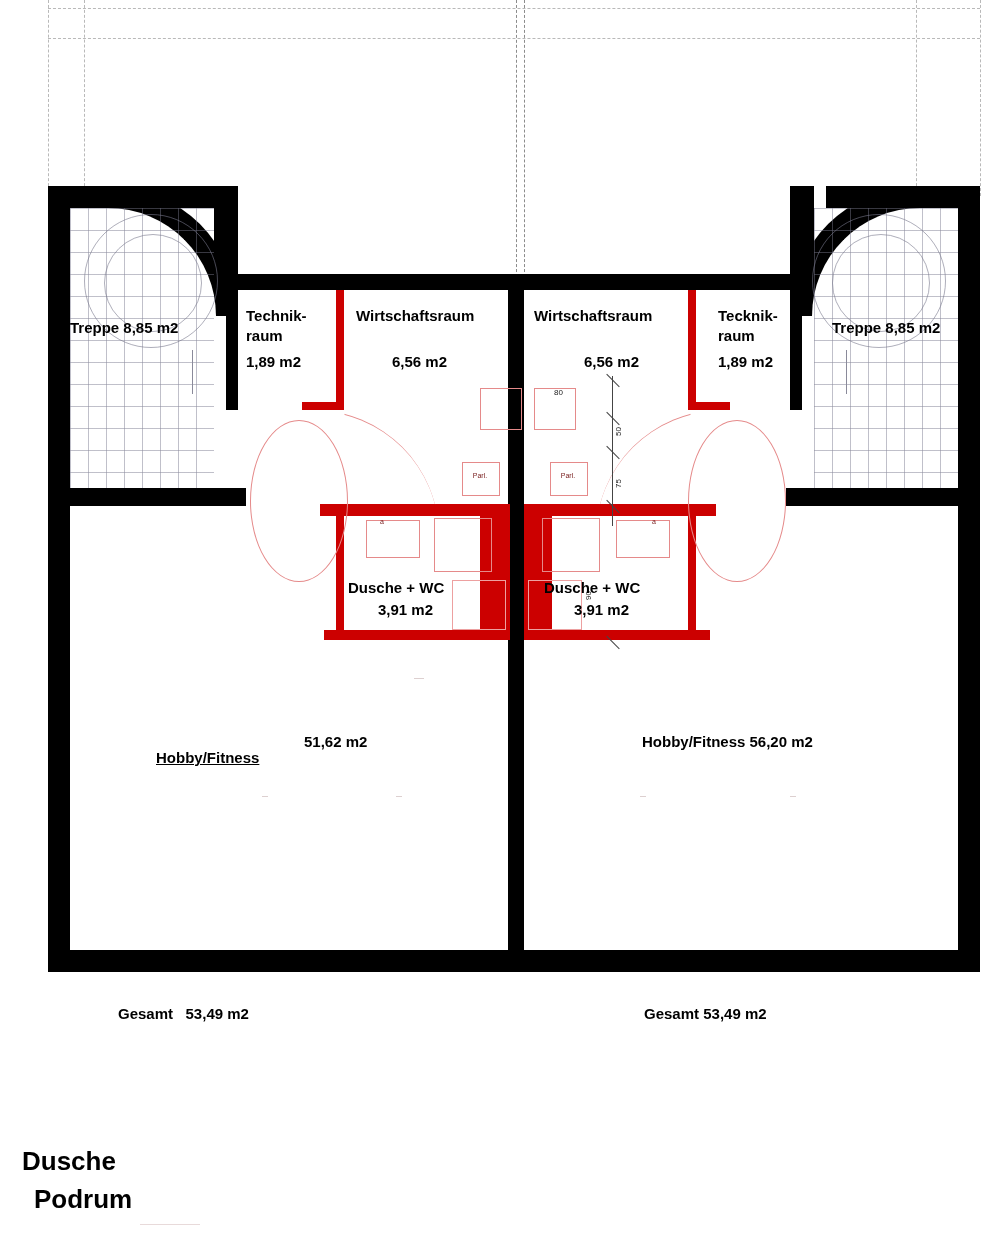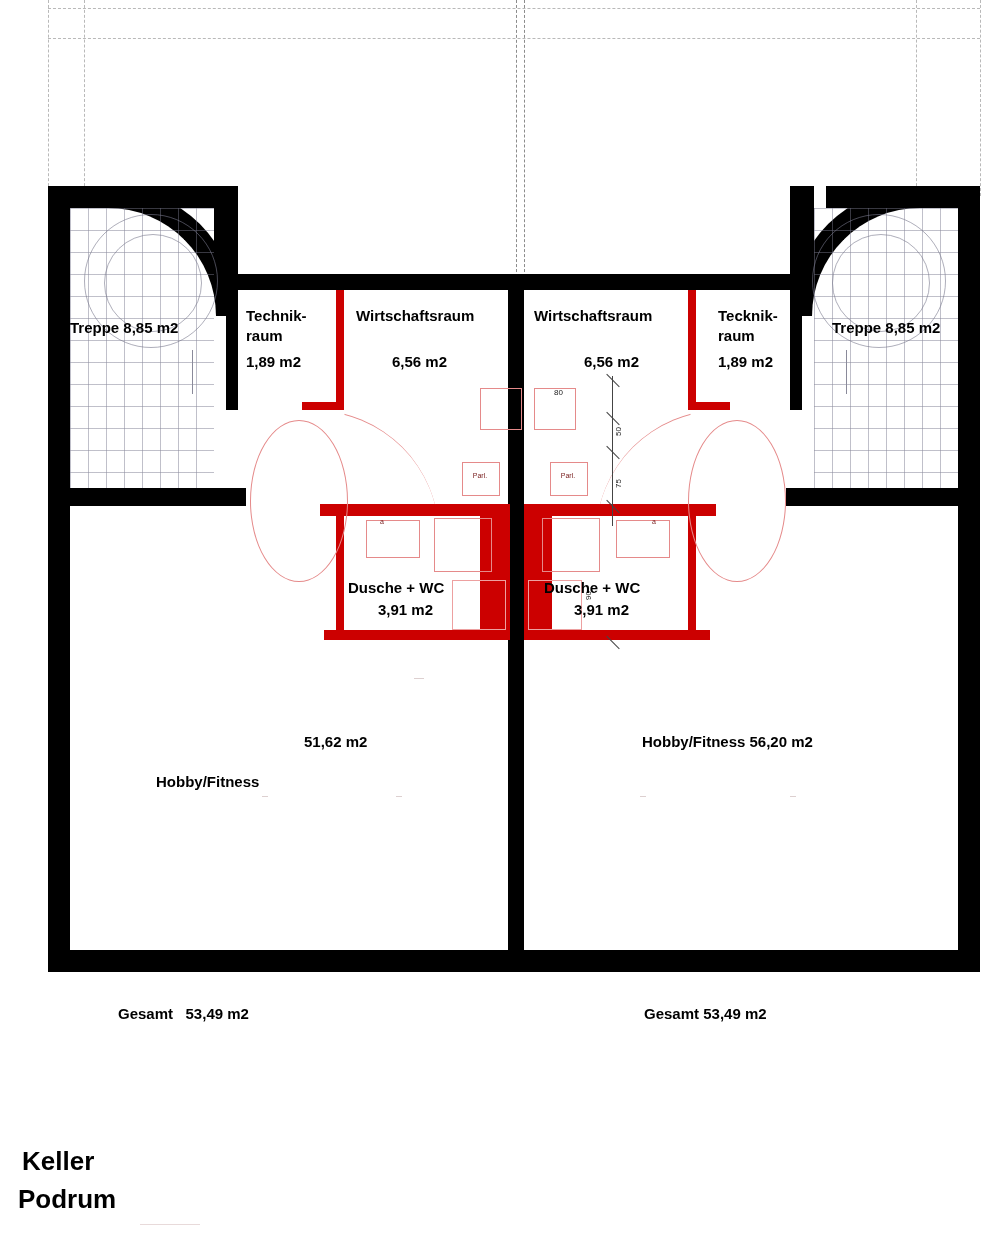--- a/index.html
+++ b/index.html
@@ -217,21 +217,21 @@
   <div class="abs lbl" style="left:246px; top:306px;">Technik-</div>
   <div class="abs lbl" style="left:246px; top:326px;">raum</div>
   <div class="abs lbl" style="left:246px; top:352px;">1,89 m2</div>
 
   <div class="abs lbl" style="left:356px; top:306px;">Wirtschaftsraum</div>
   <div class="abs lbl" style="left:392px; top:352px;">6,56 m2</div>
 
   <div class="abs lbl" style="left:348px; top:578px;">Dusche + WC</div>
   <div class="abs lbl" style="left:378px; top:600px;">3,91 m2</div>
 
-  <div class="abs lbl" style="left:156px; top:772px;">Hobby/Fitness</div>
+  <div class="abs lbl" style="left:156px; top:748px;text-decoration:underline;">Hobby/Fitness</div>
   <div class="abs lbl" style="left:304px; top:732px;">51,62 m2</div>
 
   <div class="abs lbl" style="left:118px; top:1004px;">Gesamt   53,49 m2</div>
 
   <div class="abs lbl" style="left:832px; top:318px;">Treppe 8,85 m2</div>
 
   <div class="abs lbl" style="left:718px; top:306px;">Tecknik-</div>
   <div class="abs lbl" style="left:718px; top:326px;">raum</div>
   <div class="abs lbl" style="left:718px; top:352px;">1,89 m2</div>
 
@@ -245,16 +245,16 @@
 
   <div class="abs lbl" style="left:644px; top:1004px;">Gesamt 53,49 m2</div>
 
   <div class="abs" style="left:262px; top:796px; width:6px; height:1px; background:#ddd0d0;"></div>
   <div class="abs" style="left:396px; top:796px; width:6px; height:1px; background:#ddd0d0;"></div>
   <div class="abs" style="left:640px; top:796px; width:6px; height:1px; background:#ddd0d0;"></div>
   <div class="abs" style="left:790px; top:796px; width:6px; height:1px; background:#ddd0d0;"></div>
   <div class="abs" style="left:414px; top:678px; width:10px; height:1px; background:#ddd0d0;"></div>
   <div class="abs" style="left:140px; top:1224px; width:60px; height:1px; background:#e8dada;"></div>
 
-  <div class="abs title" style="left:22px; top:1144px;">Keller</div>
-  <div class="abs title" style="left:18px; top:1182px;">Podrum</div>
+  <div class="abs title" style="left:22px; top:1144px;">Dusche</div>
+  <div class="abs title" style="left:34px; top:1182px;">Podrum</div>
 
 </div>
 
 </body></html>

